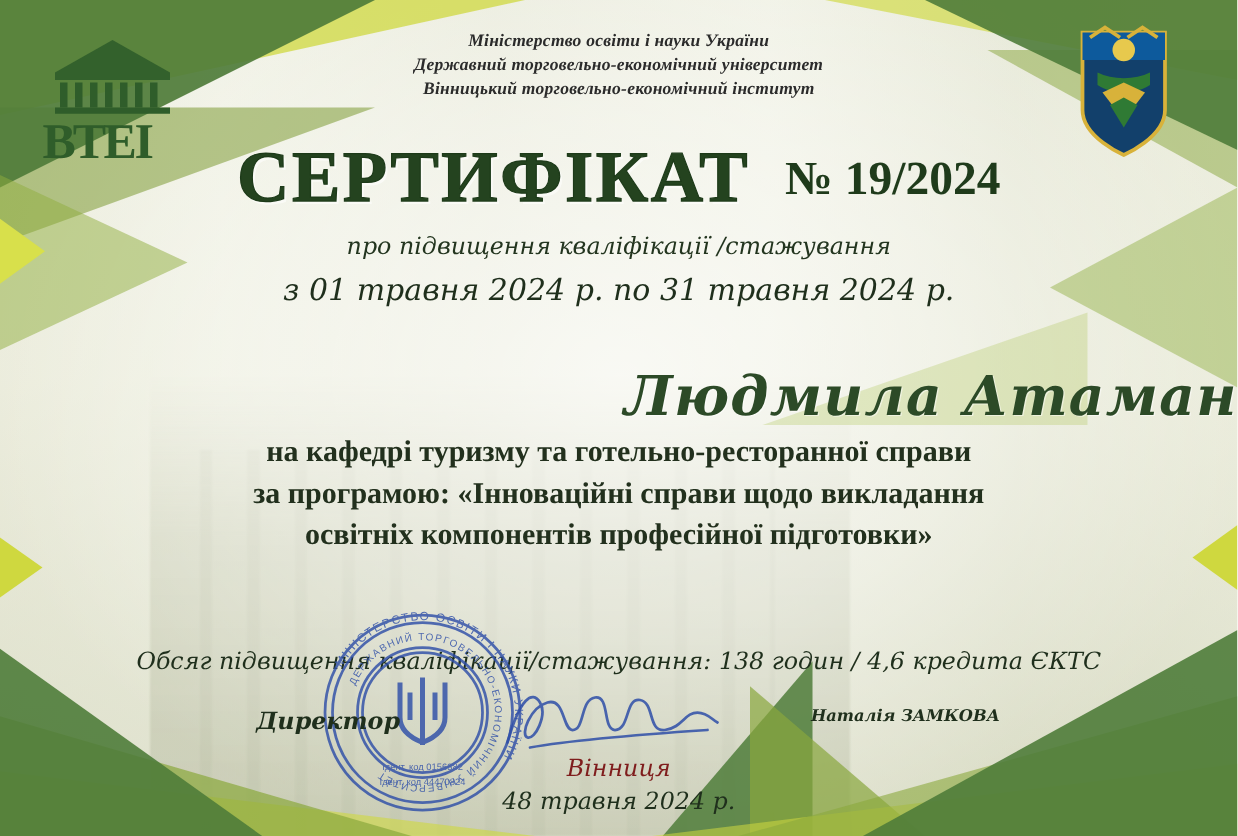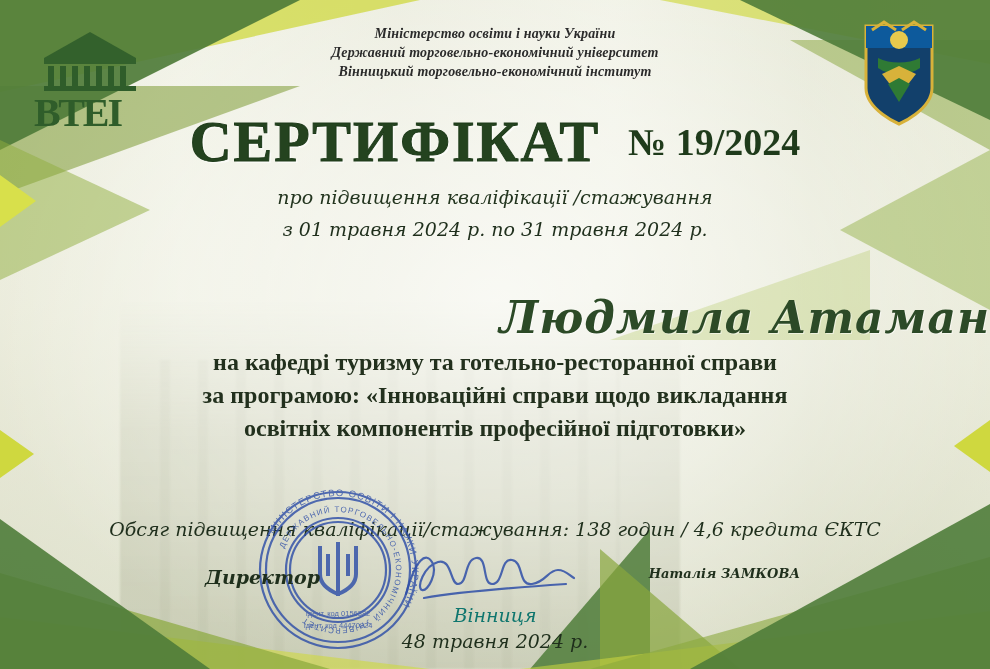--- a/index.html
+++ b/index.html
@@ -265,21 +265,21 @@
     font-style: italic;
     font-size: 19px;
     color: #23351f;
   }
   .period {
     position: absolute;
     left: 0; right: 0; top: 218px;
     text-align: center;
     font-family: "DejaVu Serif", serif;
     font-style: italic;
-    font-size: 19px;
+    font-size: 24px;
     color: #1f2f1c;
   }
 
   
   .recipient {
     position: absolute;
     left: 0; right: 0; top: 276px;
     text-align: right;
     font-family: "DejaVu Serif", serif;
     font-style: italic;
@@ -334,21 +334,21 @@
     color: #1f2f1c;
     white-space: nowrap;
   }
   .city {
     position: absolute;
     left: 0; right: 0; top: 604px;
     text-align: center;
     font-family: "DejaVu Serif", serif;
     font-style: italic;
     font-size: 19px;
-    color: #0f766e;
+    color: #7f1d1d;
   }
   .date-bottom {
     position: absolute;
     left: 0; right: 0; top: 630px;
     text-align: center;
     font-family: "DejaVu Serif", serif;
     font-style: italic;
     font-size: 19px;
     color: #1f2f1c;
   }

